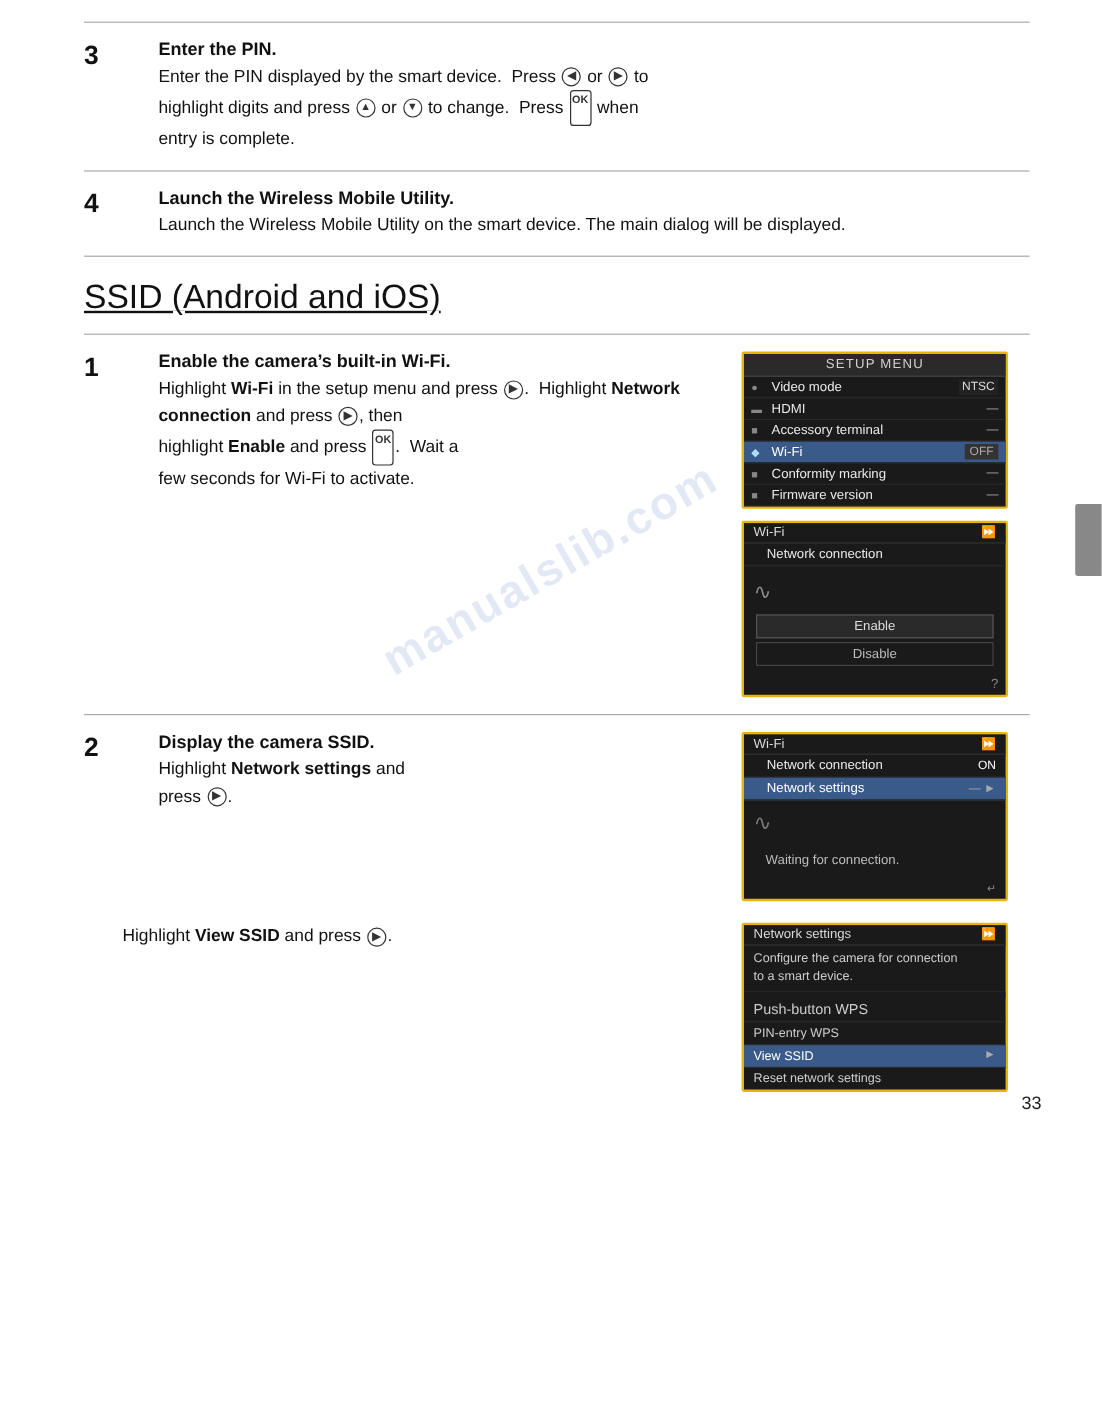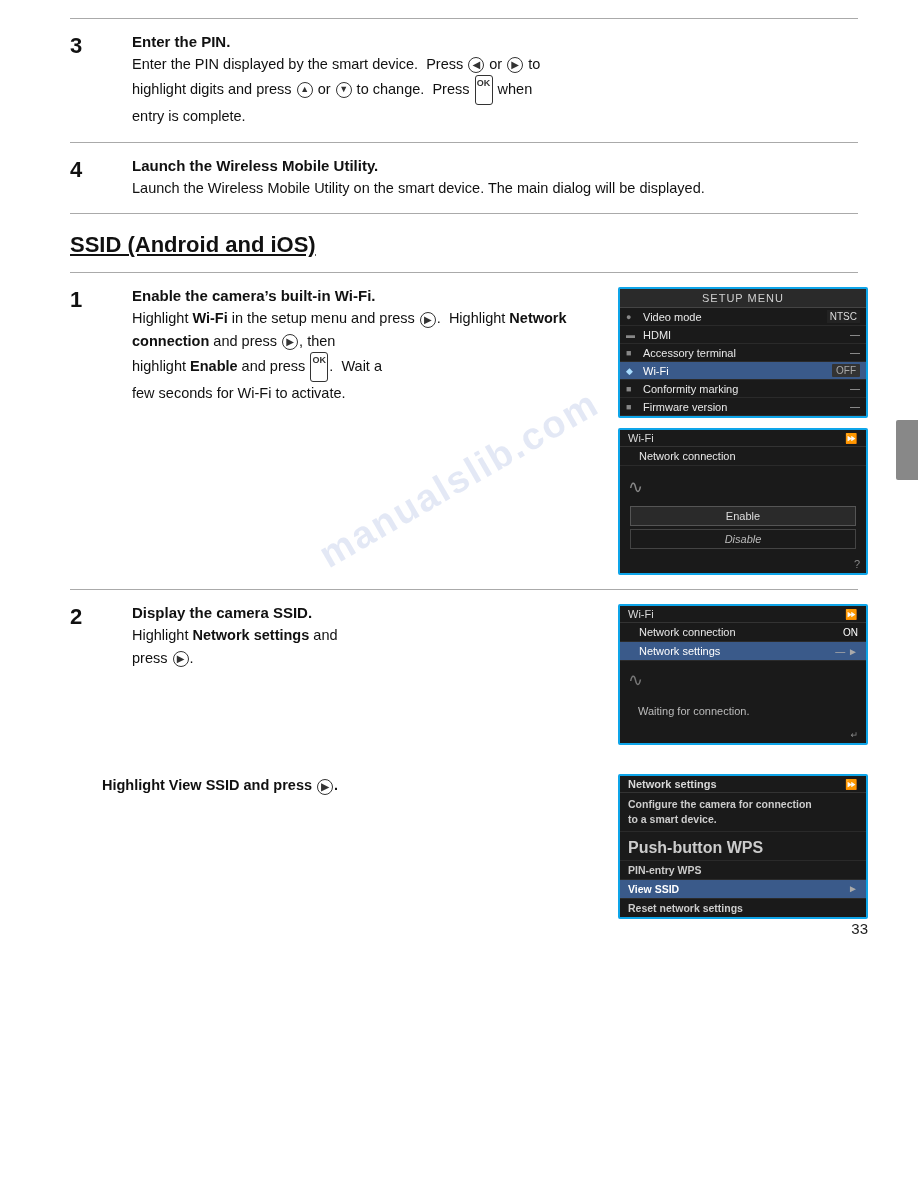--- a/index.html
+++ b/index.html
@@ -53,22 +53,22 @@
     }
 
     .divider {
       border: none;
       border-top: 1.5px solid #aaa;
       margin: 14px 0 14px 0;
     }
 
     
     .section-heading {
-      font-size: 22px;
-      font-weight: bold;
+      font-size: 28px;
+      font-weight: normal;
       text-decoration: underline;
       margin: 18px 0 10px 0;
       border-bottom: none;
     }
 
     
     .step-with-screen {
       display: flex;
       align-items: flex-start;
       margin-bottom: 10px;
@@ -84,24 +84,24 @@
       min-width: 240px;
       max-width: 240px;
     }
 
     
     .lcd-screen {
       background: #1a1a1a;
       color: #e8e8e8;
       font-size: 11.5px;
       font-family: Arial, Helvetica, sans-serif;
-      border: 2px solid #0ea5e9;
+      border: 2px solid #eab308;
       border-radius: 2px;
       overflow: hidden;
-      width: 250px;
+      width: 222px;
     }
     .lcd-header {
       background: #2a2a2a;
       text-align: center;
       color: #d0d0d0;
       font-size: 11px;
       padding: 3px 0;
       letter-spacing: 1px;
       border-bottom: 1px solid #444;
     }
@@ -164,21 +164,20 @@
       color: #ddd;
     }
     .lcd-disable-box {
       margin: 2px 10px 6px 10px;
       background: #1a1a1a;
       border: 1px solid #444;
       text-align: center;
       padding: 3px 0;
       font-size: 11px;
       color: #bbb;
-      font-style: italic;
     }
     .lcd-waiting {
       padding: 12px 10px 8px 18px;
       font-size: 11px;
       color: #bbb;
       text-align: left;
     }
     .lcd-question {
       text-align: right;
       padding: 3px 6px;
@@ -191,21 +190,21 @@
     }
     .lcd-config-text {
       padding: 4px 8px;
       font-size: 10.5px;
       color: #ccc;
       border-bottom: 1px solid #2a2a2a;
       line-height: 1.4;
     }
     .lcd-push-btn {
       padding: 3px 8px;
-      font-size: 16px;
+      font-size: 12px;
       color: #ccc;
       border-bottom: 1px solid #2a2a2a;
     }
     .lcd-pin-entry {
       padding: 3px 8px;
       font-size: 10.5px;
       color: #ccc;
       border-bottom: 1px solid #2a2a2a;
     }
     .lcd-view-ssid {
@@ -318,23 +317,22 @@
     
     .page-number {
       position: absolute;
       bottom: 22px;
       right: 50px;
       font-size: 15px;
       color: #222;
     }
 
     .step2-lower {
-      margin-top: 29px;
+      margin-top: 18px;
       padding-left: 32px;
-      font-weight: bold;
     }
     .step2-lower-body {
       font-size: 14.5px;
       line-height: 1.55;
     }
     .step2-lower-row {
       display: flex;
       align-items: flex-start;
       gap: 18px;
       margin-top: 6px;

